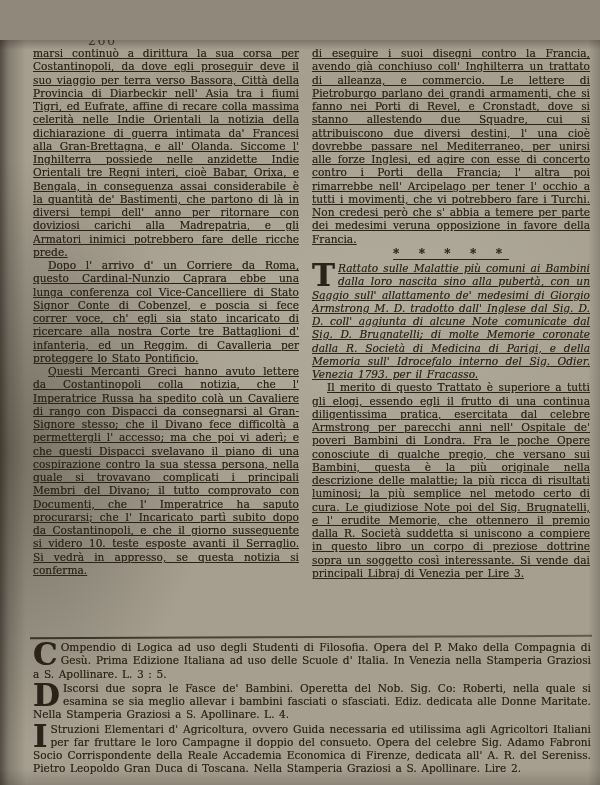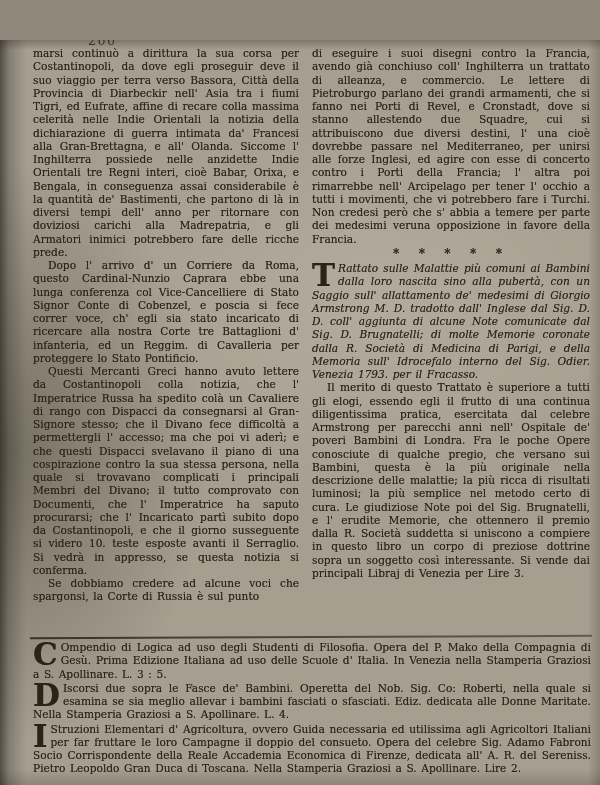--- a/index.html
+++ b/index.html
@@ -28,21 +28,21 @@
     position: absolute; top: -7px; left: 88px;
     font-size: 12.5px; letter-spacing: 1.5px;
     color: #3a3226;
   }
   .columns {
     position: absolute; top: 7px; left: 33px;
     width: 557px;
     display: flex; gap: 13px;
   }
   .col { font-size: 10.6px; line-height: 13.25px; text-align: justify;
-         word-spacing: 1.2px; text-shadow: 0 0 0.5px rgba(43,35,24,0.55); }
+         word-spacing: 1.2px; text-shadow: 0 0 0.5px rgba(43,35,24,0.55); text-decoration: underline; }
   .col.left  { width: 266px; }
   .col.right { width: 278px; }
   .col p { margin: 0; }
   .col p.indent { text-indent: 15px; }
   .separator {
     text-align: center; letter-spacing: 7px;
     font-size: 12px; font-weight: bold;
     margin: 2px 0 1px 0; color: #2b2318;
   }
   .italic { font-style: italic; }
@@ -71,21 +71,20 @@
 <div class="page">
 
   <div class="pagenum">266</div>
 
   <div class="columns">
 
     <div class="col left">
       <p>marsi continuò a dirittura la sua corsa per Costantinopoli, da dove egli proseguir deve il suo viaggio per terra verso Bassora, Città della Provincia di Diarbeckir nell' Asia tra i fiumi Tigri, ed Eufrate, affine di recare colla massima celerità nelle Indie Orientali la notizia della dichiarazione di guerra intimata da' Francesi alla Gran-Brettagna, e all' Olanda. Siccome l' Inghilterra possiede nelle anzidette Indie Orientali tre Regni interi, cioè Babar, Orixa, e Bengala, in conseguenza assai considerabile è la quantità de' Bastimenti, che partono di là in diversi tempi dell' anno per ritornare con doviziosi carichi alla Madrepatria, e gli Armatori inimici potrebbero fare delle ricche prede.</p>
       <p class="indent">Dopo l' arrivo d' un Corriere da Roma, questo Cardinal-Nunzio Caprara ebbe una lunga conferenza col Vice-Cancelliere di Stato Signor Conte di Cobenzel, e poscia si fece correr voce, ch' egli sia stato incaricato di ricercare alla nostra Corte tre Battaglioni d' infanteria, ed un Reggim. di Cavalleria per proteggere lo Stato Pontificio.</p>
       <p class="indent">Questi Mercanti Greci hanno avuto lettere da Costantinopoli colla notizia, che l' Imperatrice Russa ha spedito colà un Cavaliere di rango con Dispacci da consegnarsi al Gran-Signore stesso; che il Divano fece difficoltà a permettergli l' accesso; ma che poi vi aderì; e che questi Dispacci svelavano il piano di una cospirazione contro la sua stessa persona, nella quale si trovavano complicati i principali Membri del Divano; il tutto comprovato con Documenti, che l' Imperatrice ha saputo procurarsi; che l' Incaricato partì subito dopo da Costantinopoli, e che il giorno susseguente si videro 10. teste esposte avanti il Serraglio. Si vedrà in appresso, se questa notizia si conferma.</p>
-      <p class="indent">Se dobbiamo credere ad alcune voci che spargonsi, la Corte di Russia è sul punto</p>
     </div>
 
     <div class="col right">
       <p>di eseguire i suoi disegni contro la Francia, avendo già conchiuso coll' Inghilterra un trattato di alleanza, e commercio. Le lettere di Pietroburgo parlano dei grandi armamenti, che si fanno nei Porti di Revel, e Cronstadt, dove si stanno allestendo due Squadre, cui si attribuiscono due diversi destini, l' una cioè dovrebbe passare nel Mediterraneo, per unirsi alle forze Inglesi, ed agire con esse di concerto contro i Porti della Francia; l' altra poi rimarrebbe nell' Arcipelago per tener l' occhio a tutti i movimenti, che vi potrebbero fare i Turchi. Non credesi però che s' abbia a temere per parte dei medesimi veruna opposizione in favore della Francia.</p>
       <div class="separator">* * * * *</div>
       <p class="italic"><span class="dropcap">T</span><span>Rattato sulle Malattie più comuni ai Bambini dalla loro nascita sino alla pubertà, con un Saggio sull' allattamento de' medesimi di Giorgio Armstrong M. D. tradotto dall' Inglese dal Sig. D. D. coll' aggiunta di alcune Note comunicate dal Sig. D. Brugnatelli; di molte Memorie coronate dalla R. Società di Medicina di Parigi, e della Memoria sull' Idrocefalo interno del Sig. Odier. Venezia 1793. per il Fracasso.</span></p>
       <p class="indent">Il merito di questo Trattato è superiore a tutti gli elogi, essendo egli il frutto di una continua diligentissima pratica, esercitata dal celebre Armstrong per parecchi anni nell' Ospitale de' poveri Bambini di Londra. Fra le poche Opere conosciute di qualche pregio, che versano sui Bambini, questa è la più originale nella descrizione delle malattie; la più ricca di risultati luminosi; la più semplice nel metodo certo di cura. Le giudiziose Note poi del Sig. Brugnatelli, e l' erudite Memorie, che ottennero il premio dalla R. Società suddetta si uniscono a compiere in questo libro un corpo di preziose dottrine sopra un soggetto così interessante. Si vende dai principali Libraj di Venezia per Lire 3.</p>
     </div>
 
   </div>

